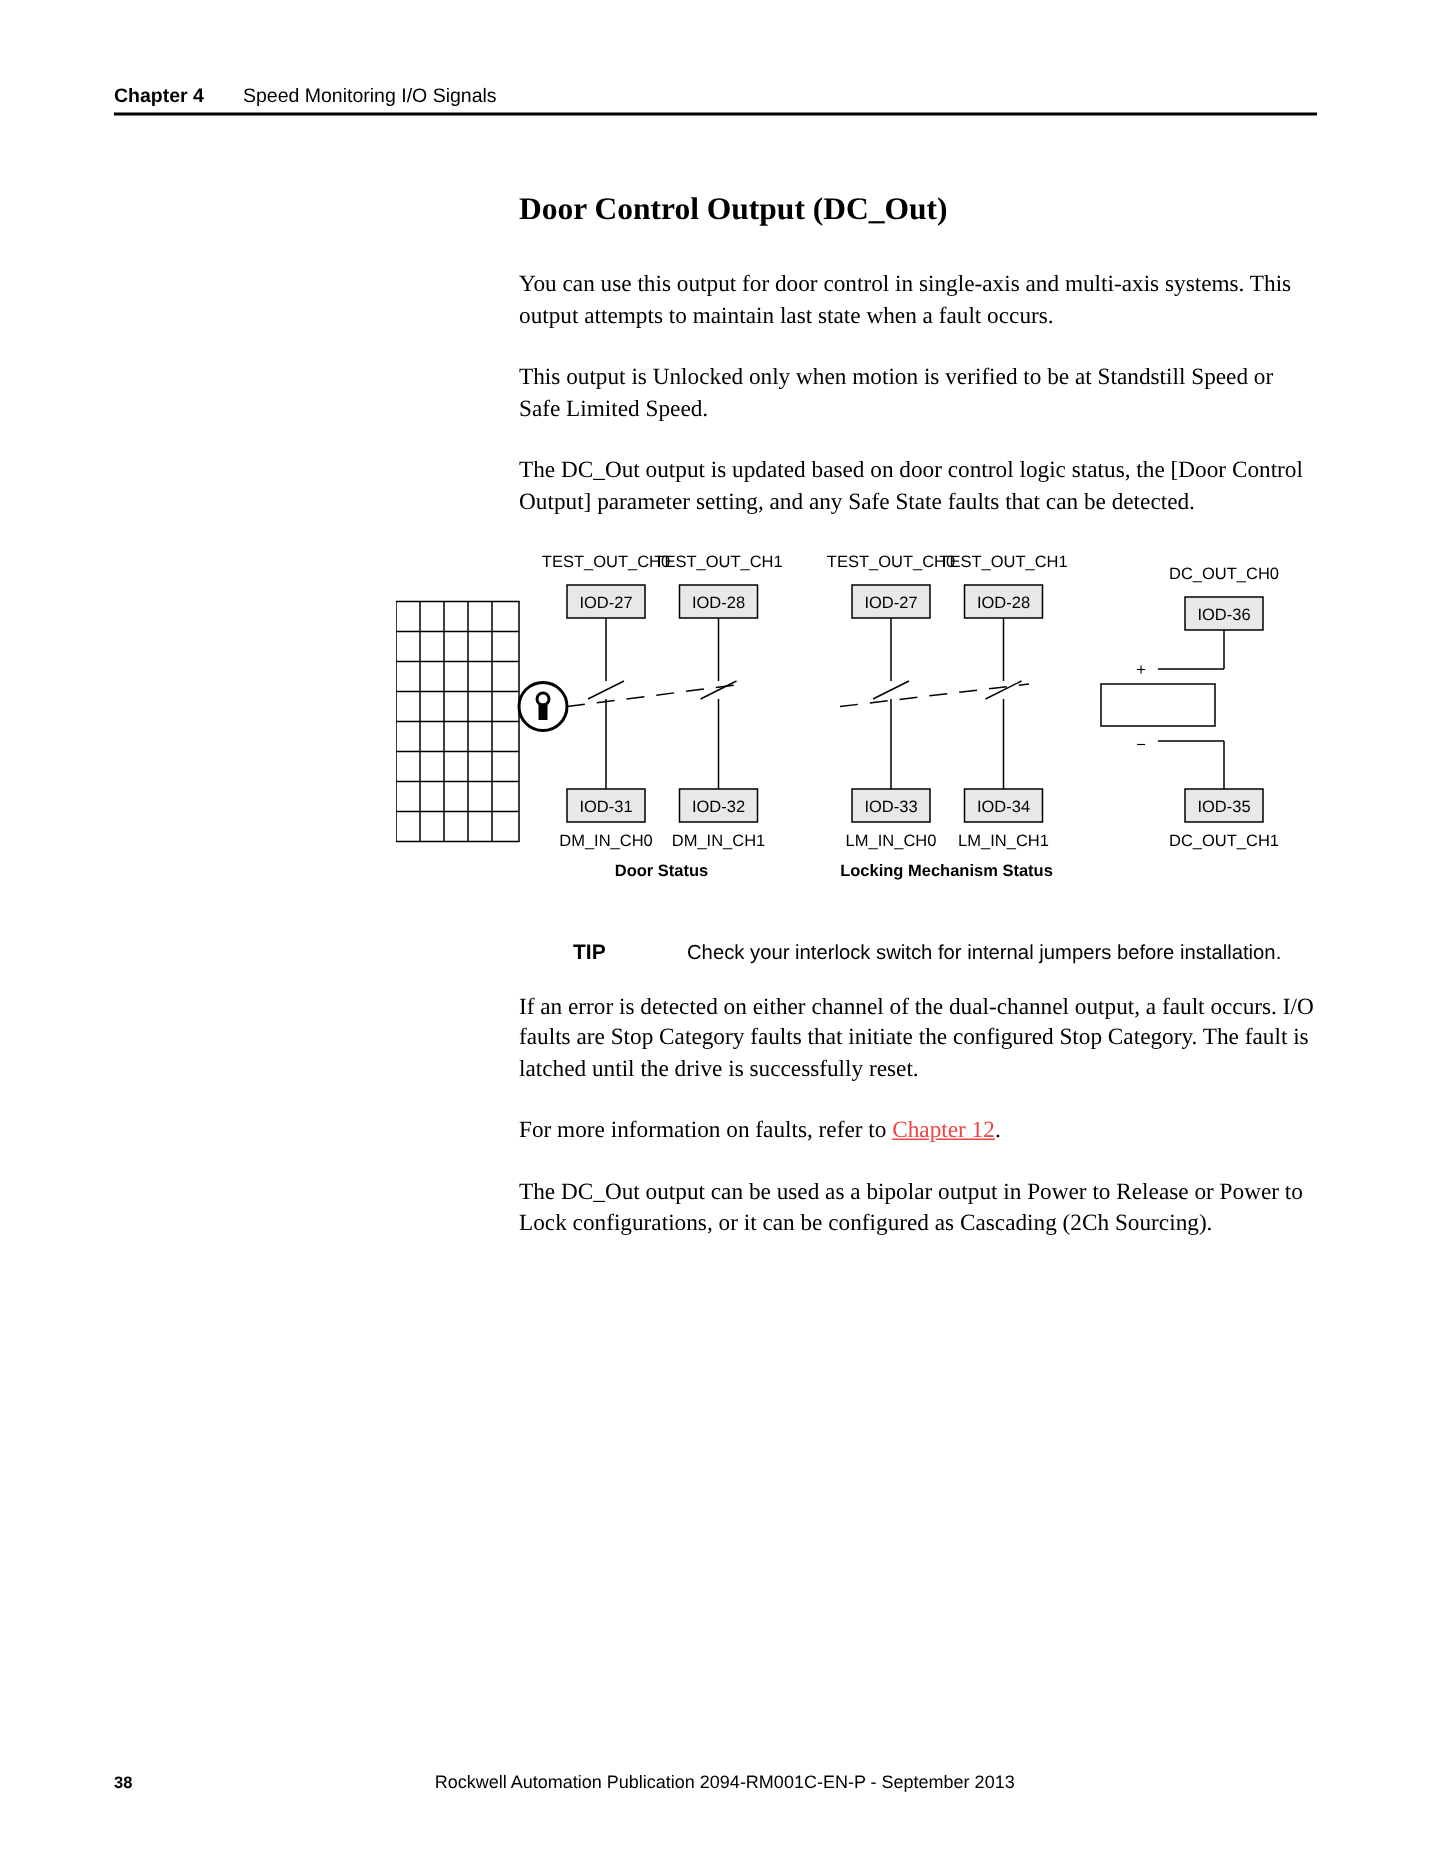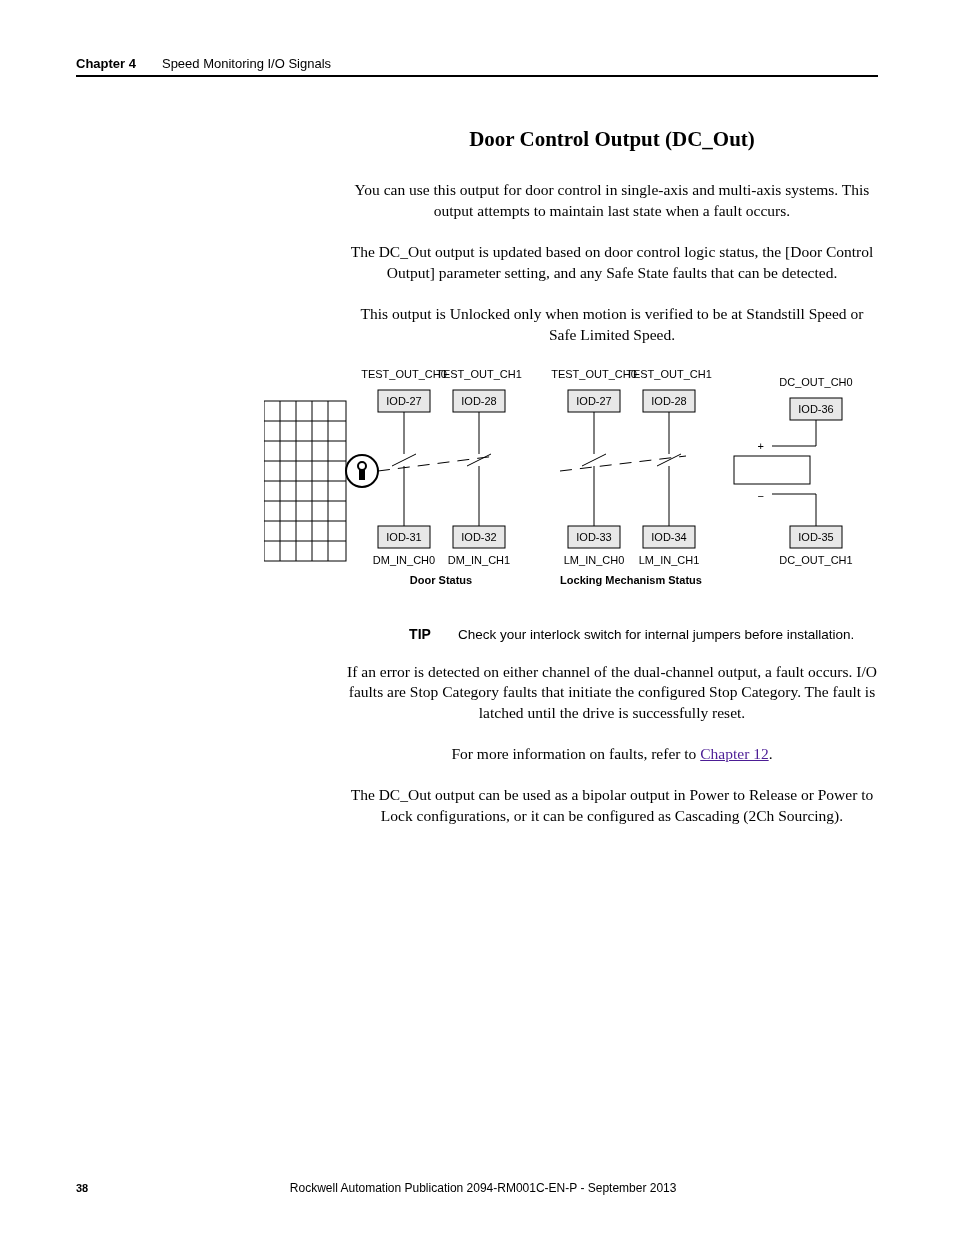--- a/index.html
+++ b/index.html
@@ -11,21 +11,20 @@
     width: 954px;
     height: 1235px;
     position: relative;
     box-sizing: border-box;
   }
   .page {
     padding: 56px 76px 60px 76px;
     box-sizing: border-box;
     height: 100%;
     position: relative;
-    text-align: center;
   }
   .header {
     display: flex;
     align-items: baseline;
     border-bottom: 2px solid #000;
     padding-bottom: 4px;
     margin-bottom: 50px;
   }
   .chapter {
     font-family: Arial, Helvetica, sans-serif;
@@ -76,21 +75,21 @@
     font-family: Arial, Helvetica, sans-serif;
     font-weight: bold;
     font-size: 14px;
     width: 76px;
   }
   .tip-text {
     font-family: Arial, Helvetica, sans-serif;
     font-size: 13.5px;
   }
   .link {
-    color: #4c1d95;
+    color: #ef4444;
     text-decoration: underline;
   }
   .footer {
     position: absolute;
     bottom: 40px;
     left: 76px;
     right: 76px;
     display: flex;
     align-items: baseline;
   }
@@ -126,22 +125,22 @@
 
 <div class="page">
   <div class="header">
     <span class="chapter">Chapter 4</span>
     <span class="section">Speed Monitoring I/O Signals</span>
   </div>
 
   <div class="content-col">
     <div class="h2">Door Control Output (DC_Out)</div>
     <div class="body-text">You can use this output for door control in single-axis and multi-axis systems. This output attempts to maintain last state when a fault occurs.</div>
+    <div class="body-text">This output is Unlocked only when motion is verified to be at Standstill Speed or Safe Limited Speed.</div>
     <div class="body-text">The DC_Out output is updated based on door control logic status, the [Door Control Output] parameter setting, and any Safe State faults that can be detected.</div>
-    <div class="body-text">This output is Unlocked only when motion is verified to be at Standstill Speed or Safe Limited Speed.</div>
   </div>
 
   <div class="diagram-col">
     <div class="svg-wrap">
       <svg viewBox="0 0 614 240" width="614" height="240">
 
         <rect x="0" y="35" width="82" height="160" fill="none" stroke="#000"></rect>
 
         <line class="ln" x1="16" y1="35" x2="16" y2="195"></line>
         <line class="ln" x1="32" y1="35" x2="32" y2="195"></line>

